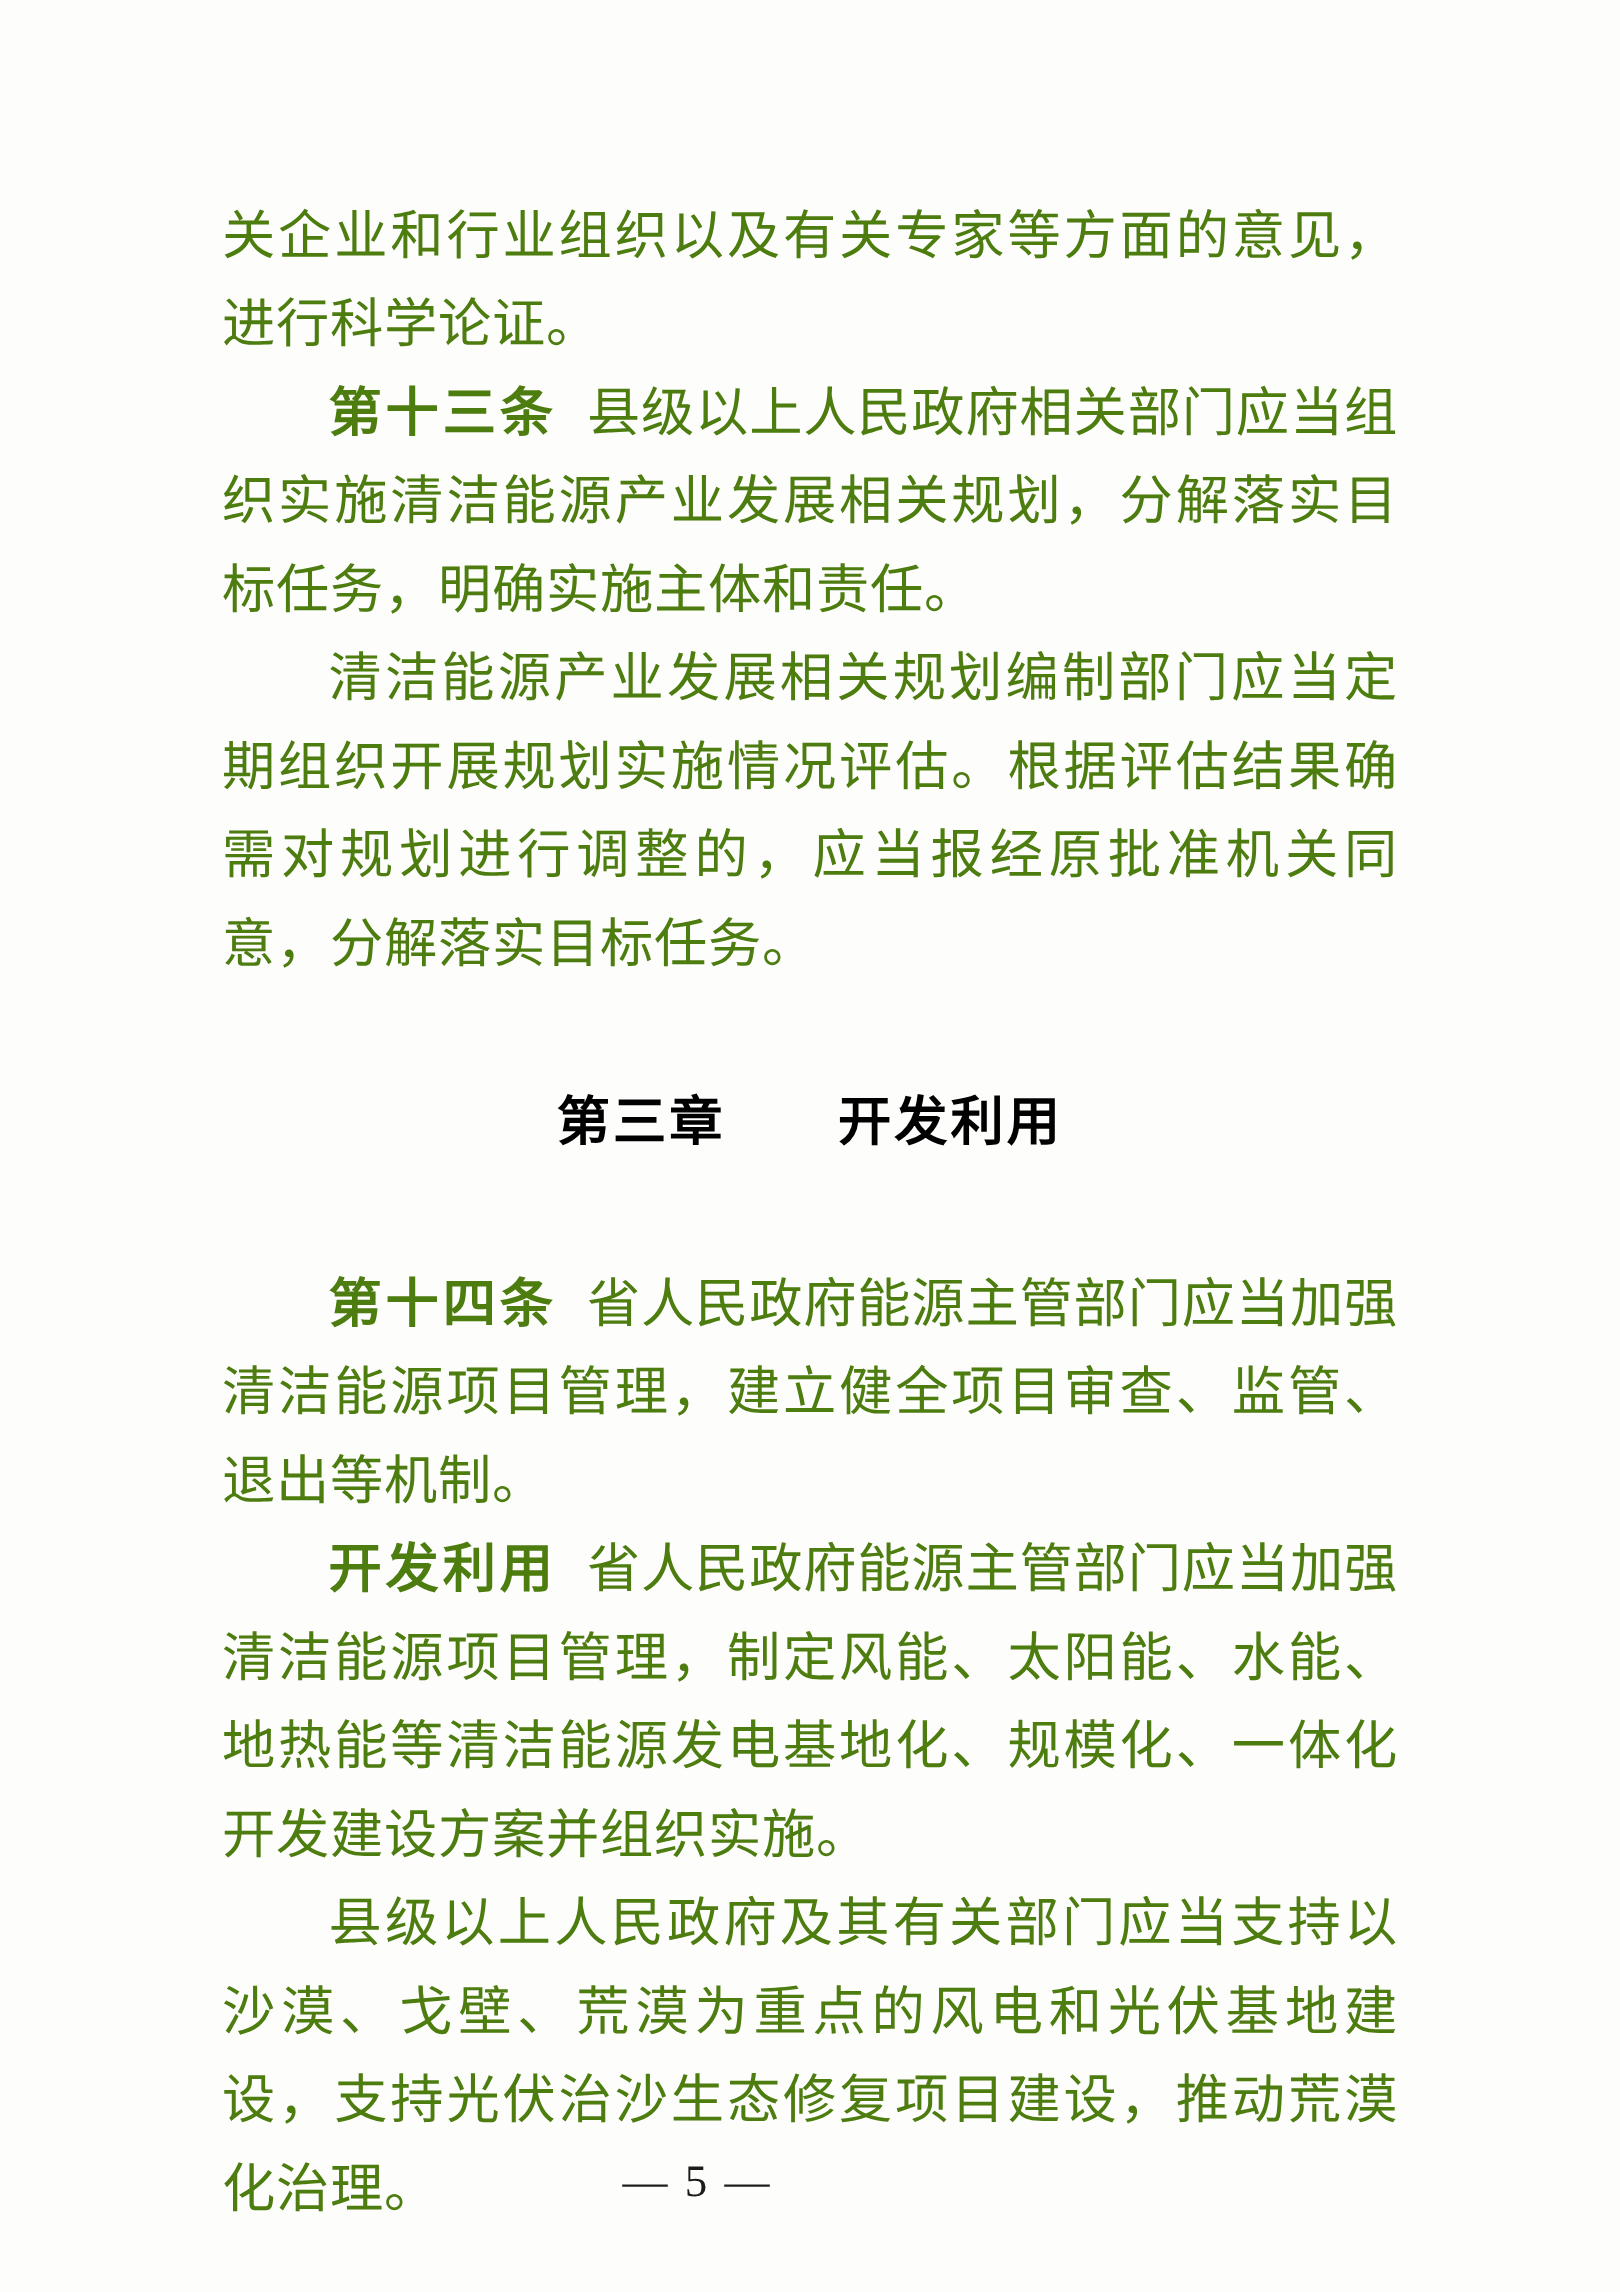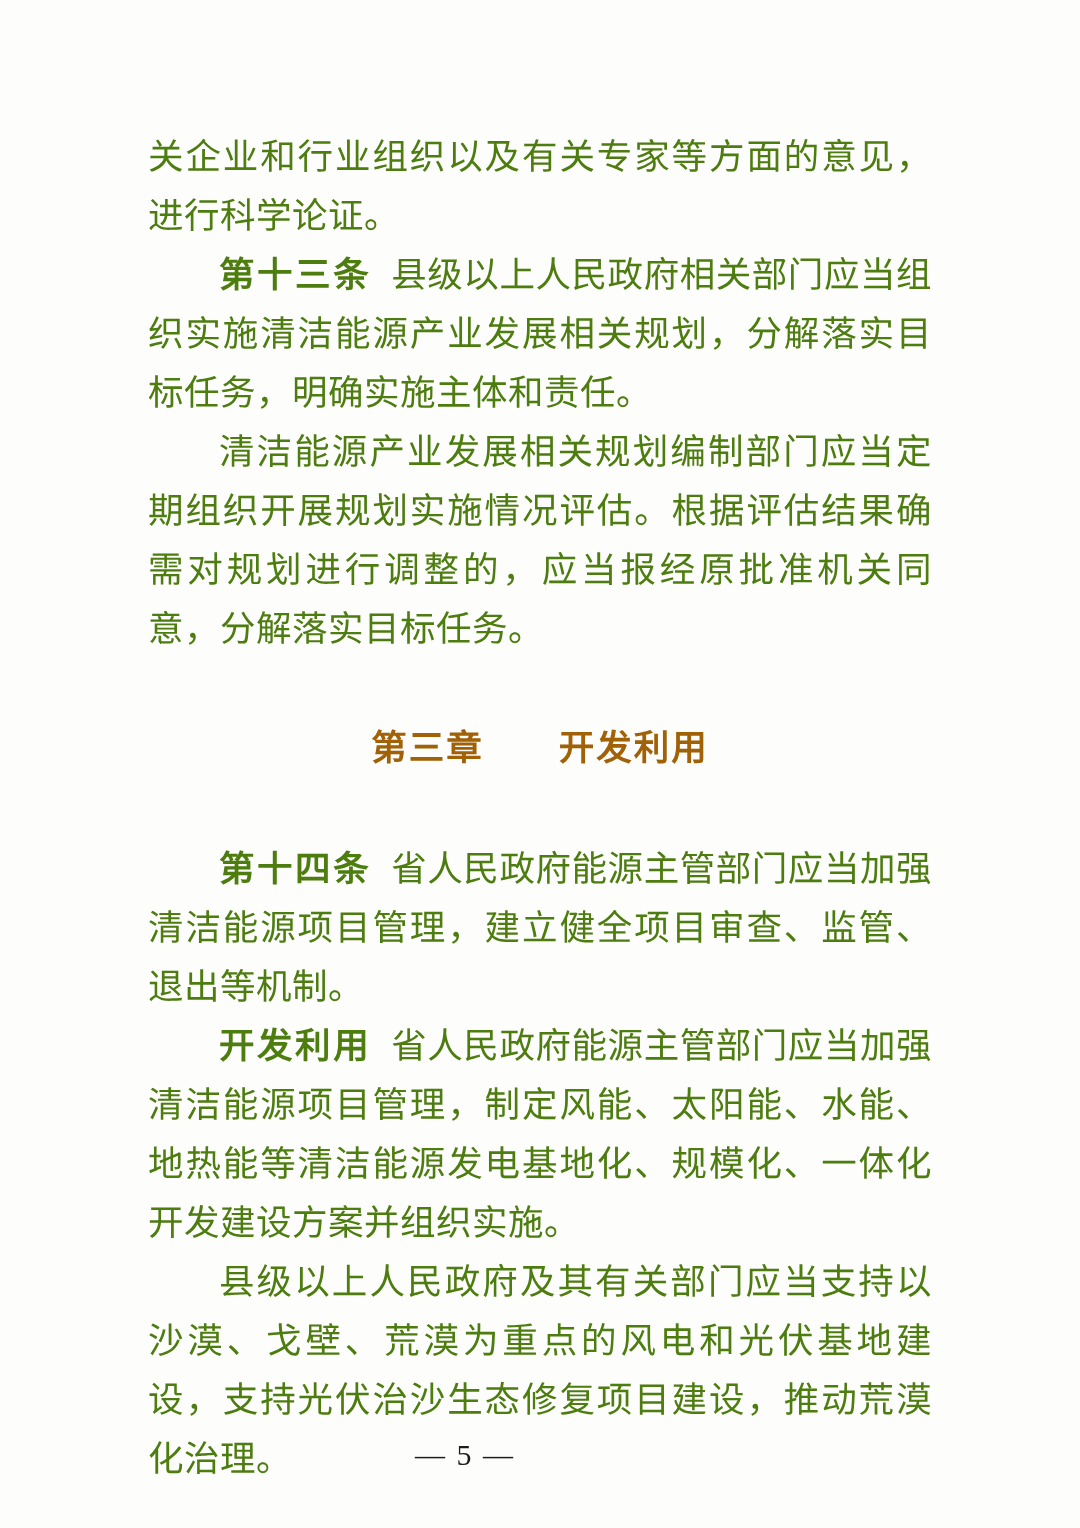--- a/index.html
+++ b/index.html
@@ -41,21 +41,21 @@
   .para.cont {
     text-indent: 0;
   }
   .chapter-heading {
     font-size: 35.5px;
     line-height: 59px;
     font-weight: bold;
     text-align: center;
     letter-spacing: 2px;
     margin: 0;
-    color: #a16207;
+    color: #000000;
   }
   .spacer-before-heading { height: 60px; }
   .spacer-after-heading { height: 62px; }
   .art-label {
     font-weight: bold;
     letter-spacing: 2.5px;
   }
   .gap-after-label {
     display: inline-block;
     width: 20px;

